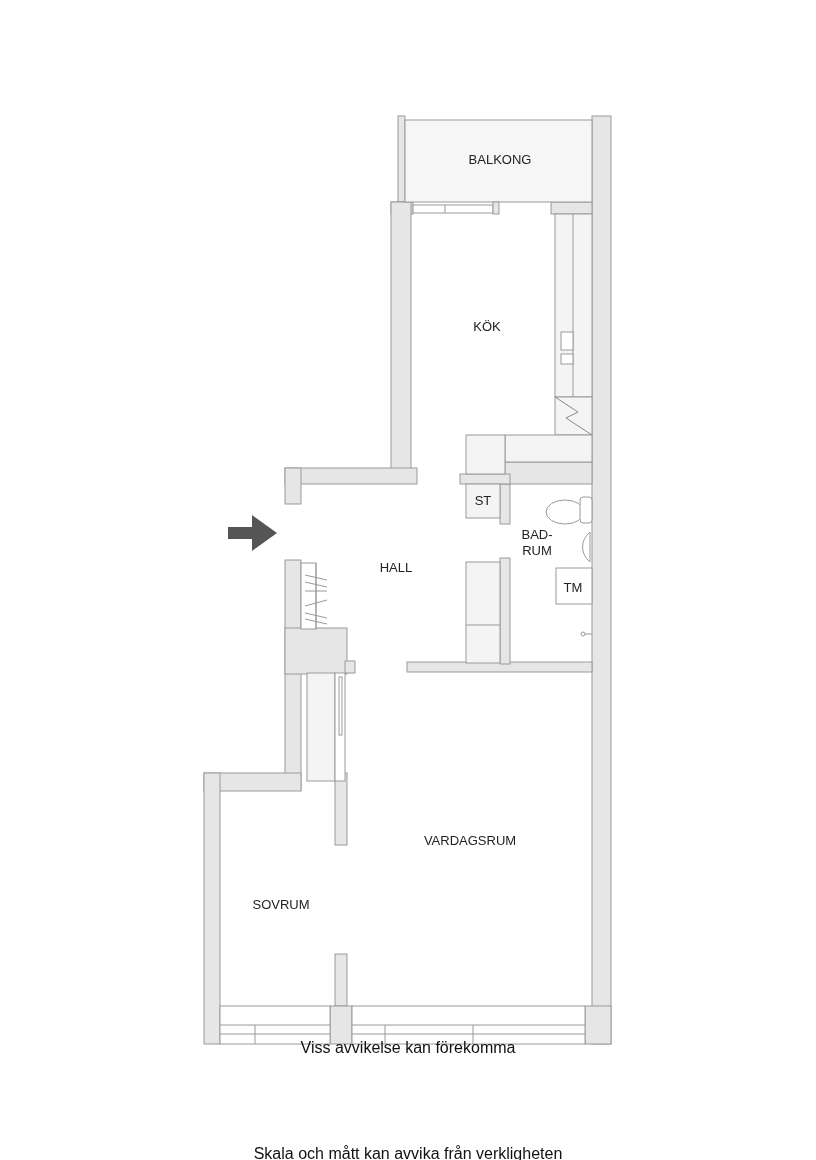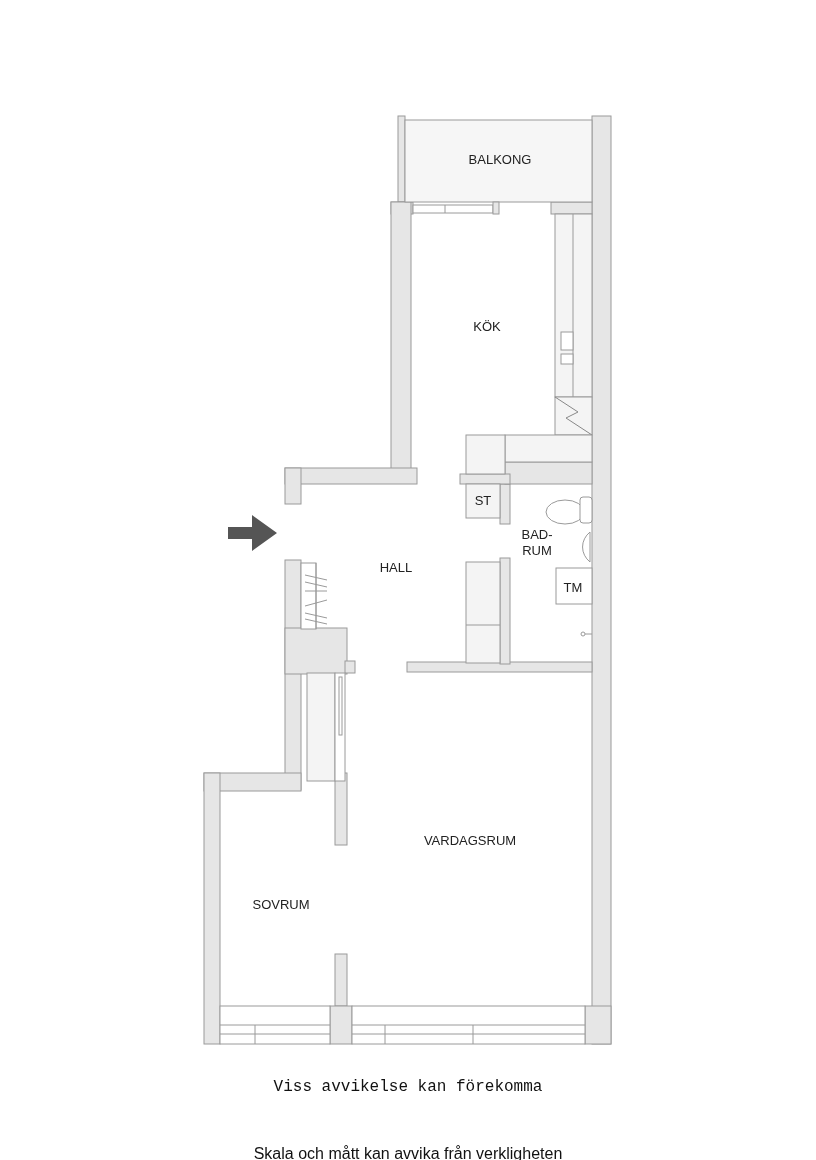--- a/index.html
+++ b/index.html
@@ -1,20 +1,20 @@
 <!DOCTYPE html>
 <html><head>
 <meta charset="utf-8">
 <style>
   html, body { margin:0; padding:0; background:#ffffff; }
   body { width:816px; height:1160px; position:relative; overflow:hidden; font-family:"Liberation Sans", sans-serif; }
   #plan { position:absolute; left:0; top:0; }
   .room-label { font-family:"Liberation Sans", sans-serif; font-size:13px; fill:#222222; }
   .caption { position:absolute; left:0; width:816px; text-align:center; font-size:16px; color:#111; line-height:24px; }
-  .cap1 { top:1075px;font-family:Liberation Mono, monospace; }
+  .cap1 { top:1036px; }
   .cap2 { top:1125px;margin-top:17px; }
 </style>
 </head>
 <body>
 
 <svg id="plan" width="816" height="1090" viewBox="0 0 816 1090">
   <g fill="#e6e6e6" stroke="#9a9a9a" stroke-width="1">
 
     <rect x="592" y="116" width="19" height="928"></rect>
 

